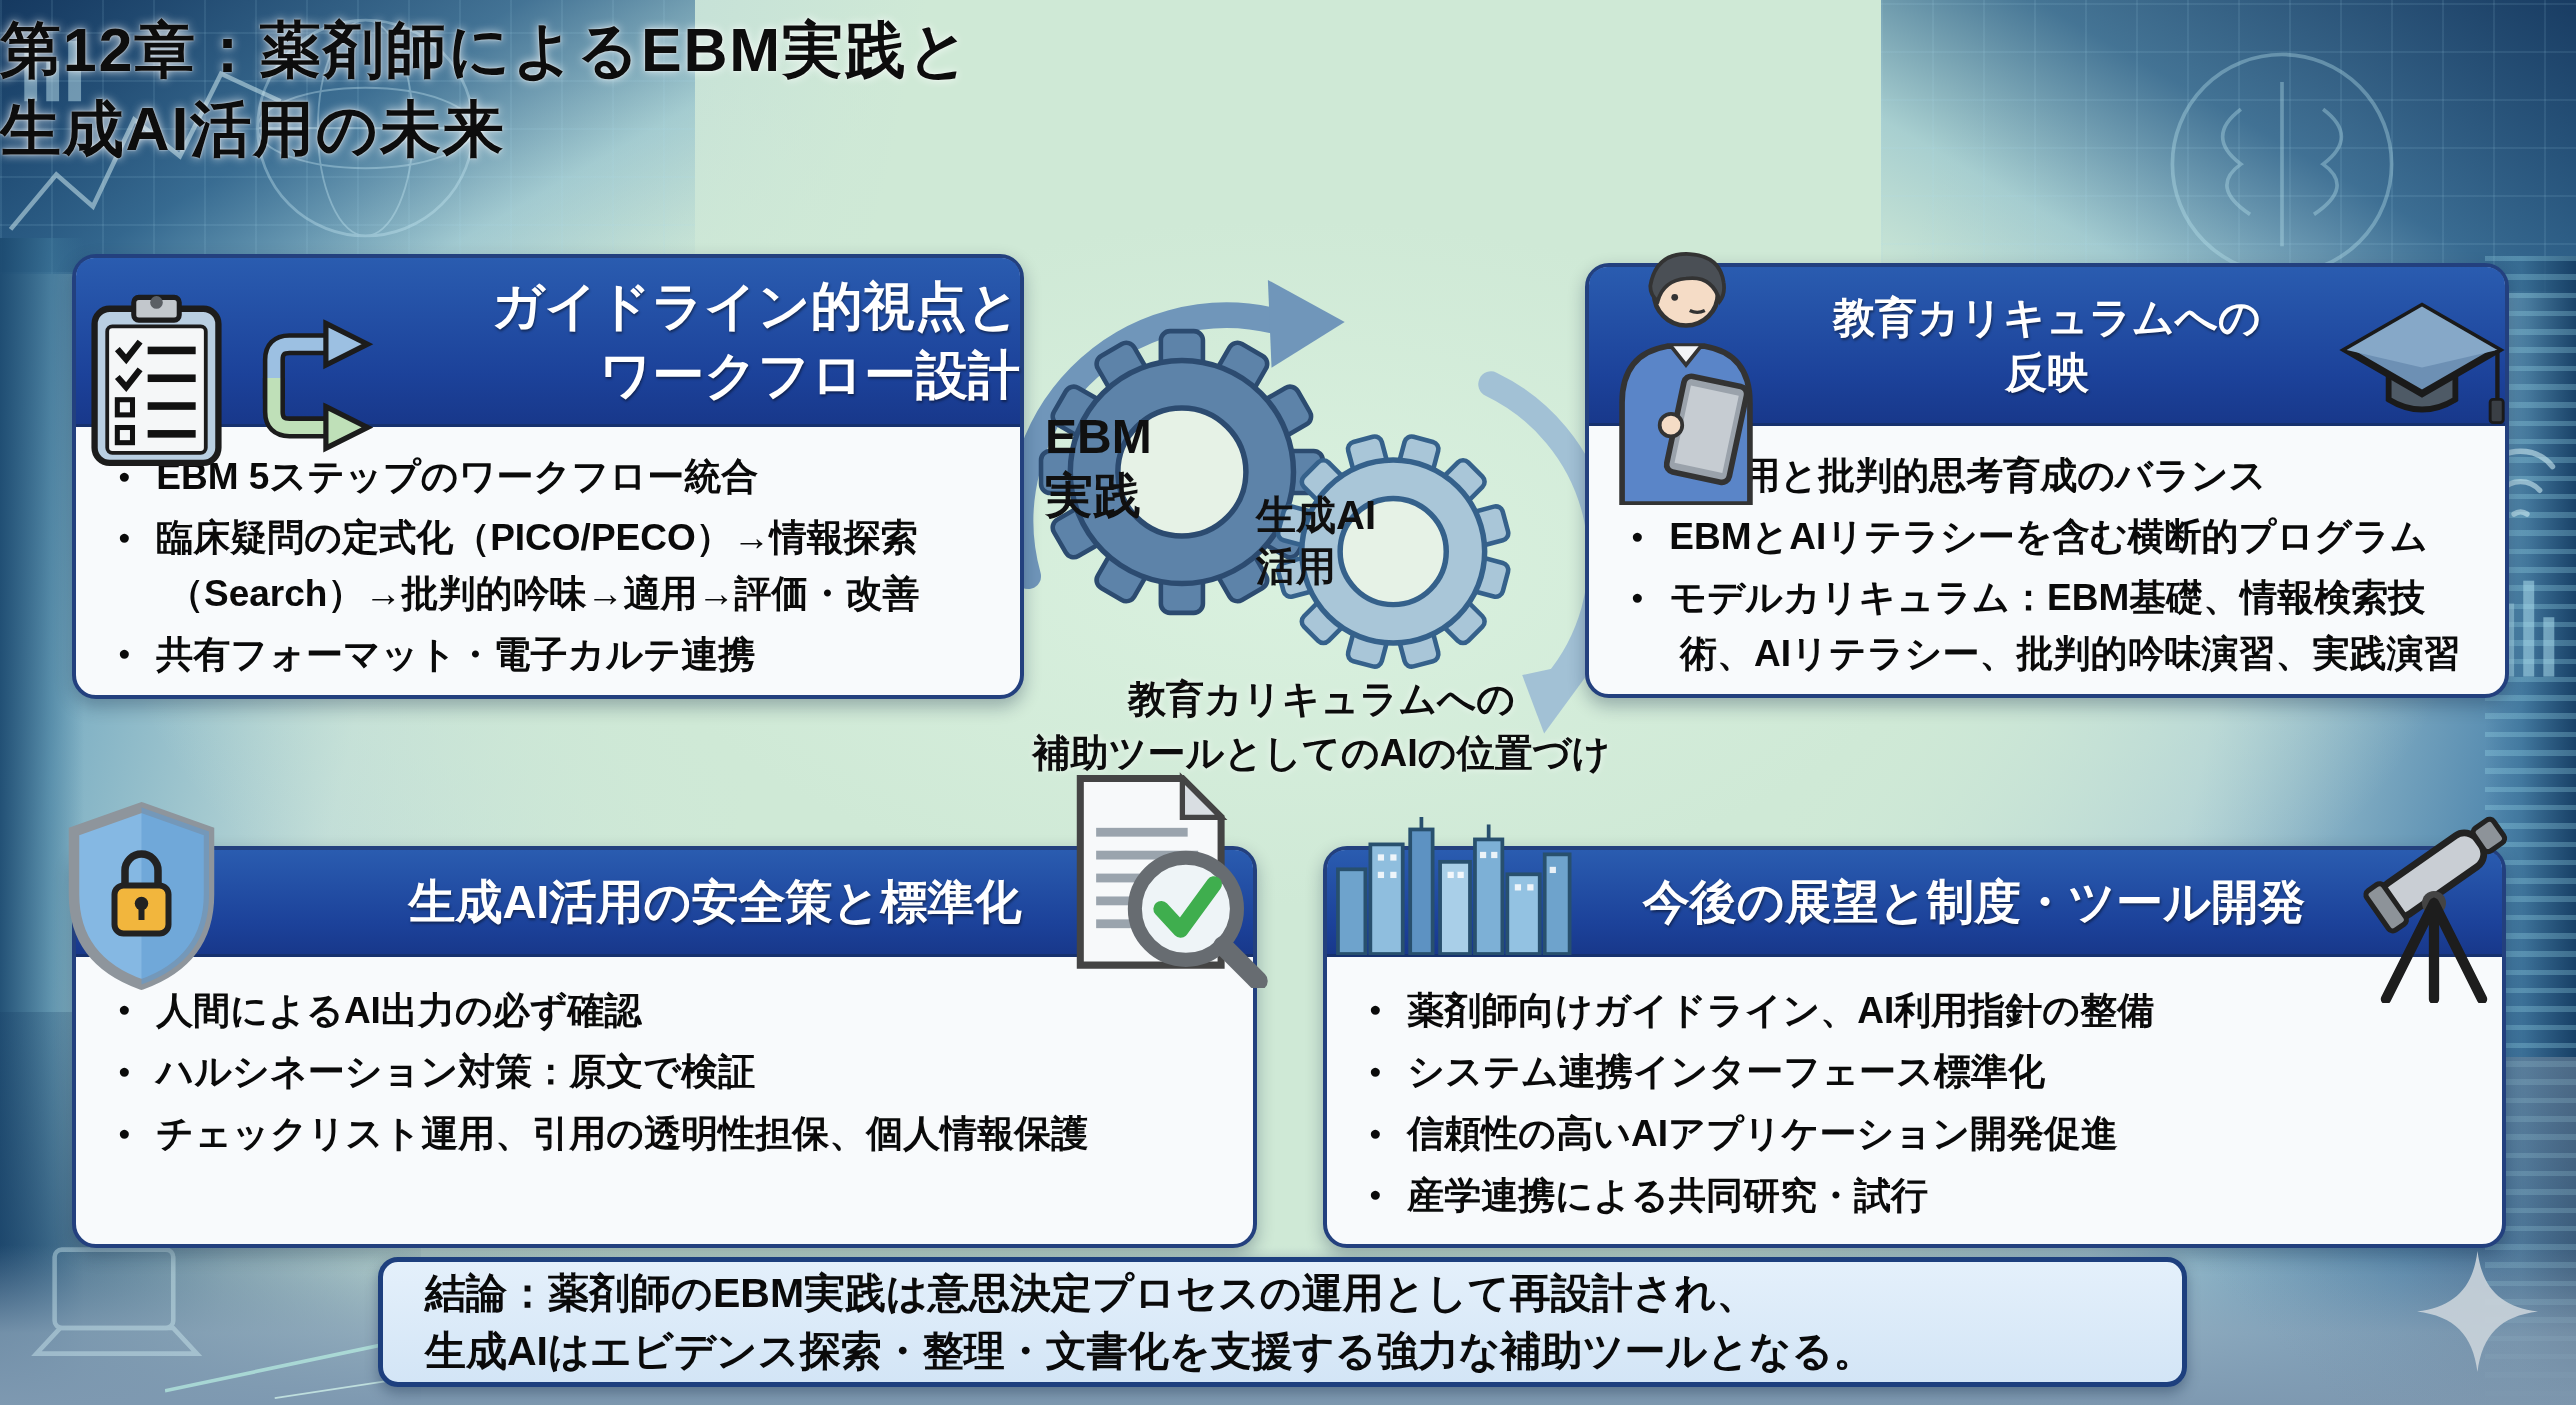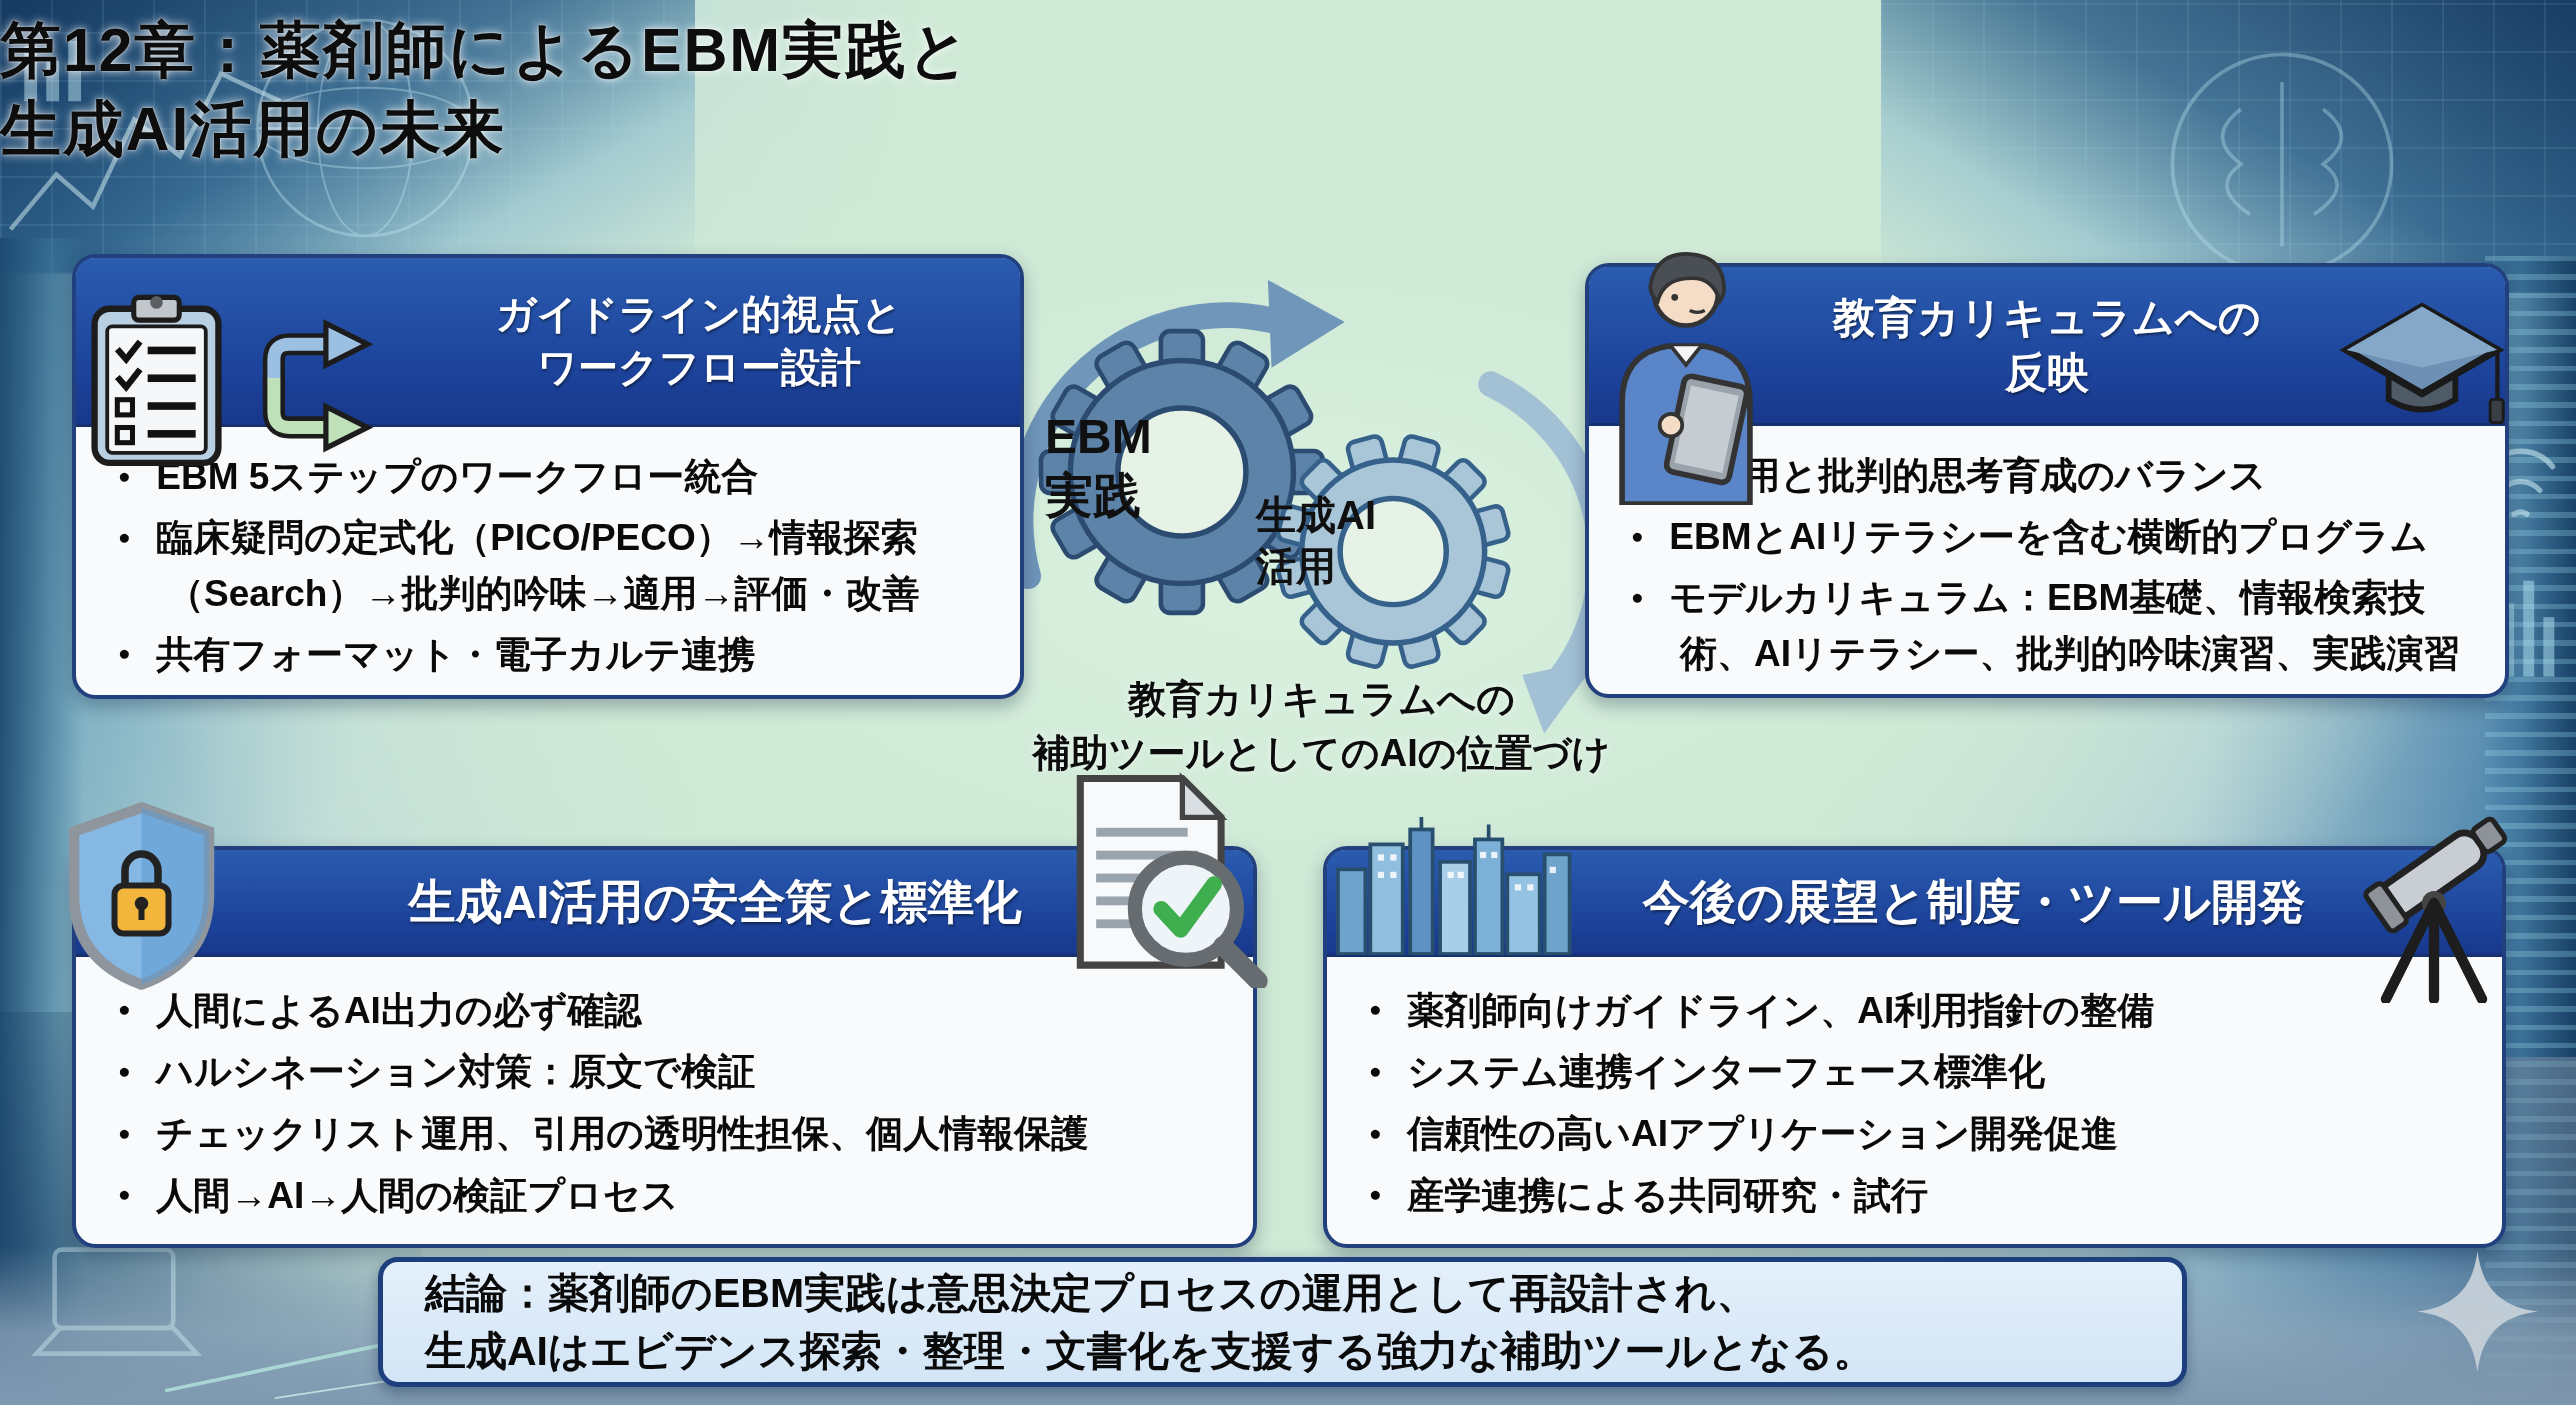--- a/index.html
+++ b/index.html
@@ -45,21 +45,21 @@
   .card-header{background:linear-gradient(180deg,#2a5cb0 0%,#1c429a 70%,#18388b 100%);
     color:#fff;border-radius:18.3px 18.3px 0 0;display:flex;align-items:center;
     text-align:center;text-shadow:0.9px 1.8px 2.7px rgba(0,0,0,.45);border-bottom:3.7px solid #16316e;}
   .hdr-text{flex:1;line-height:1.32;}
   .card-body{flex:1;color:#0a0a0a;}
   .bullets{padding:22px 24px 7.3px 31px;font-size:37px;line-height:1.5;}
   .bullets-4{padding-top:25.6px;line-height:1.52;}
   .bullet{padding-left:60px;text-indent:-49px;margin-bottom:5.5px;}
   .bullet::before{content:"●";font-size:21px;margin-right:25.6px;position:relative;top:-6.4px;}
   #card-guideline{left:72px;top:254px;width:944px;height:437px;}
-  #card-guideline .card-header{height:181px;font-size:40px;}
+  #card-guideline .card-header{height:181px;font-size:52px;text-align:right;}
   #card-guideline .hdr-text{margin-left:302px;}
   #card-education{left:1585px;top:263px;width:916px;height:427px;}
   #card-education .card-header{height:184px;font-size:42px;}
   #card-safety{left:72px;top:846px;width:1177px;height:394px;}
   #card-safety .card-header{height:104px;font-size:47px;}
   #card-safety .hdr-text{margin-left:156px;margin-right:55px;}
   #card-future{left:1323px;top:846px;width:1175px;height:394px;}
   #card-future .card-header{height:104px;font-size:47px;}
   #card-future .hdr-text{margin-left:210px;margin-right:91px;}
   
@@ -215,21 +215,20 @@
 
   <div class="card" id="card-safety">
     <div class="card-header">
       <div class="hdr-text">生成AI活用の安全策と標準化</div>
     </div>
     <div class="card-body">
       <div class="bullets bullets-4">
         <div class="bullet">人間によるAI出力の必ず確認</div>
         <div class="bullet">ハルシネーション対策：原文で検証</div>
         <div class="bullet">チェックリスト運用、引用の透明性担保、個人情報保護</div>
-        <div class="bullet">人間→AI→人間の検証プロセス</div>
       </div>
     </div>
   </div>
 
   <div class="card" id="card-future">
     <div class="card-header">
       <div class="hdr-text">今後の展望と制度・ツール開発</div>
     </div>
     <div class="card-body">
       <div class="bullets bullets-4">

